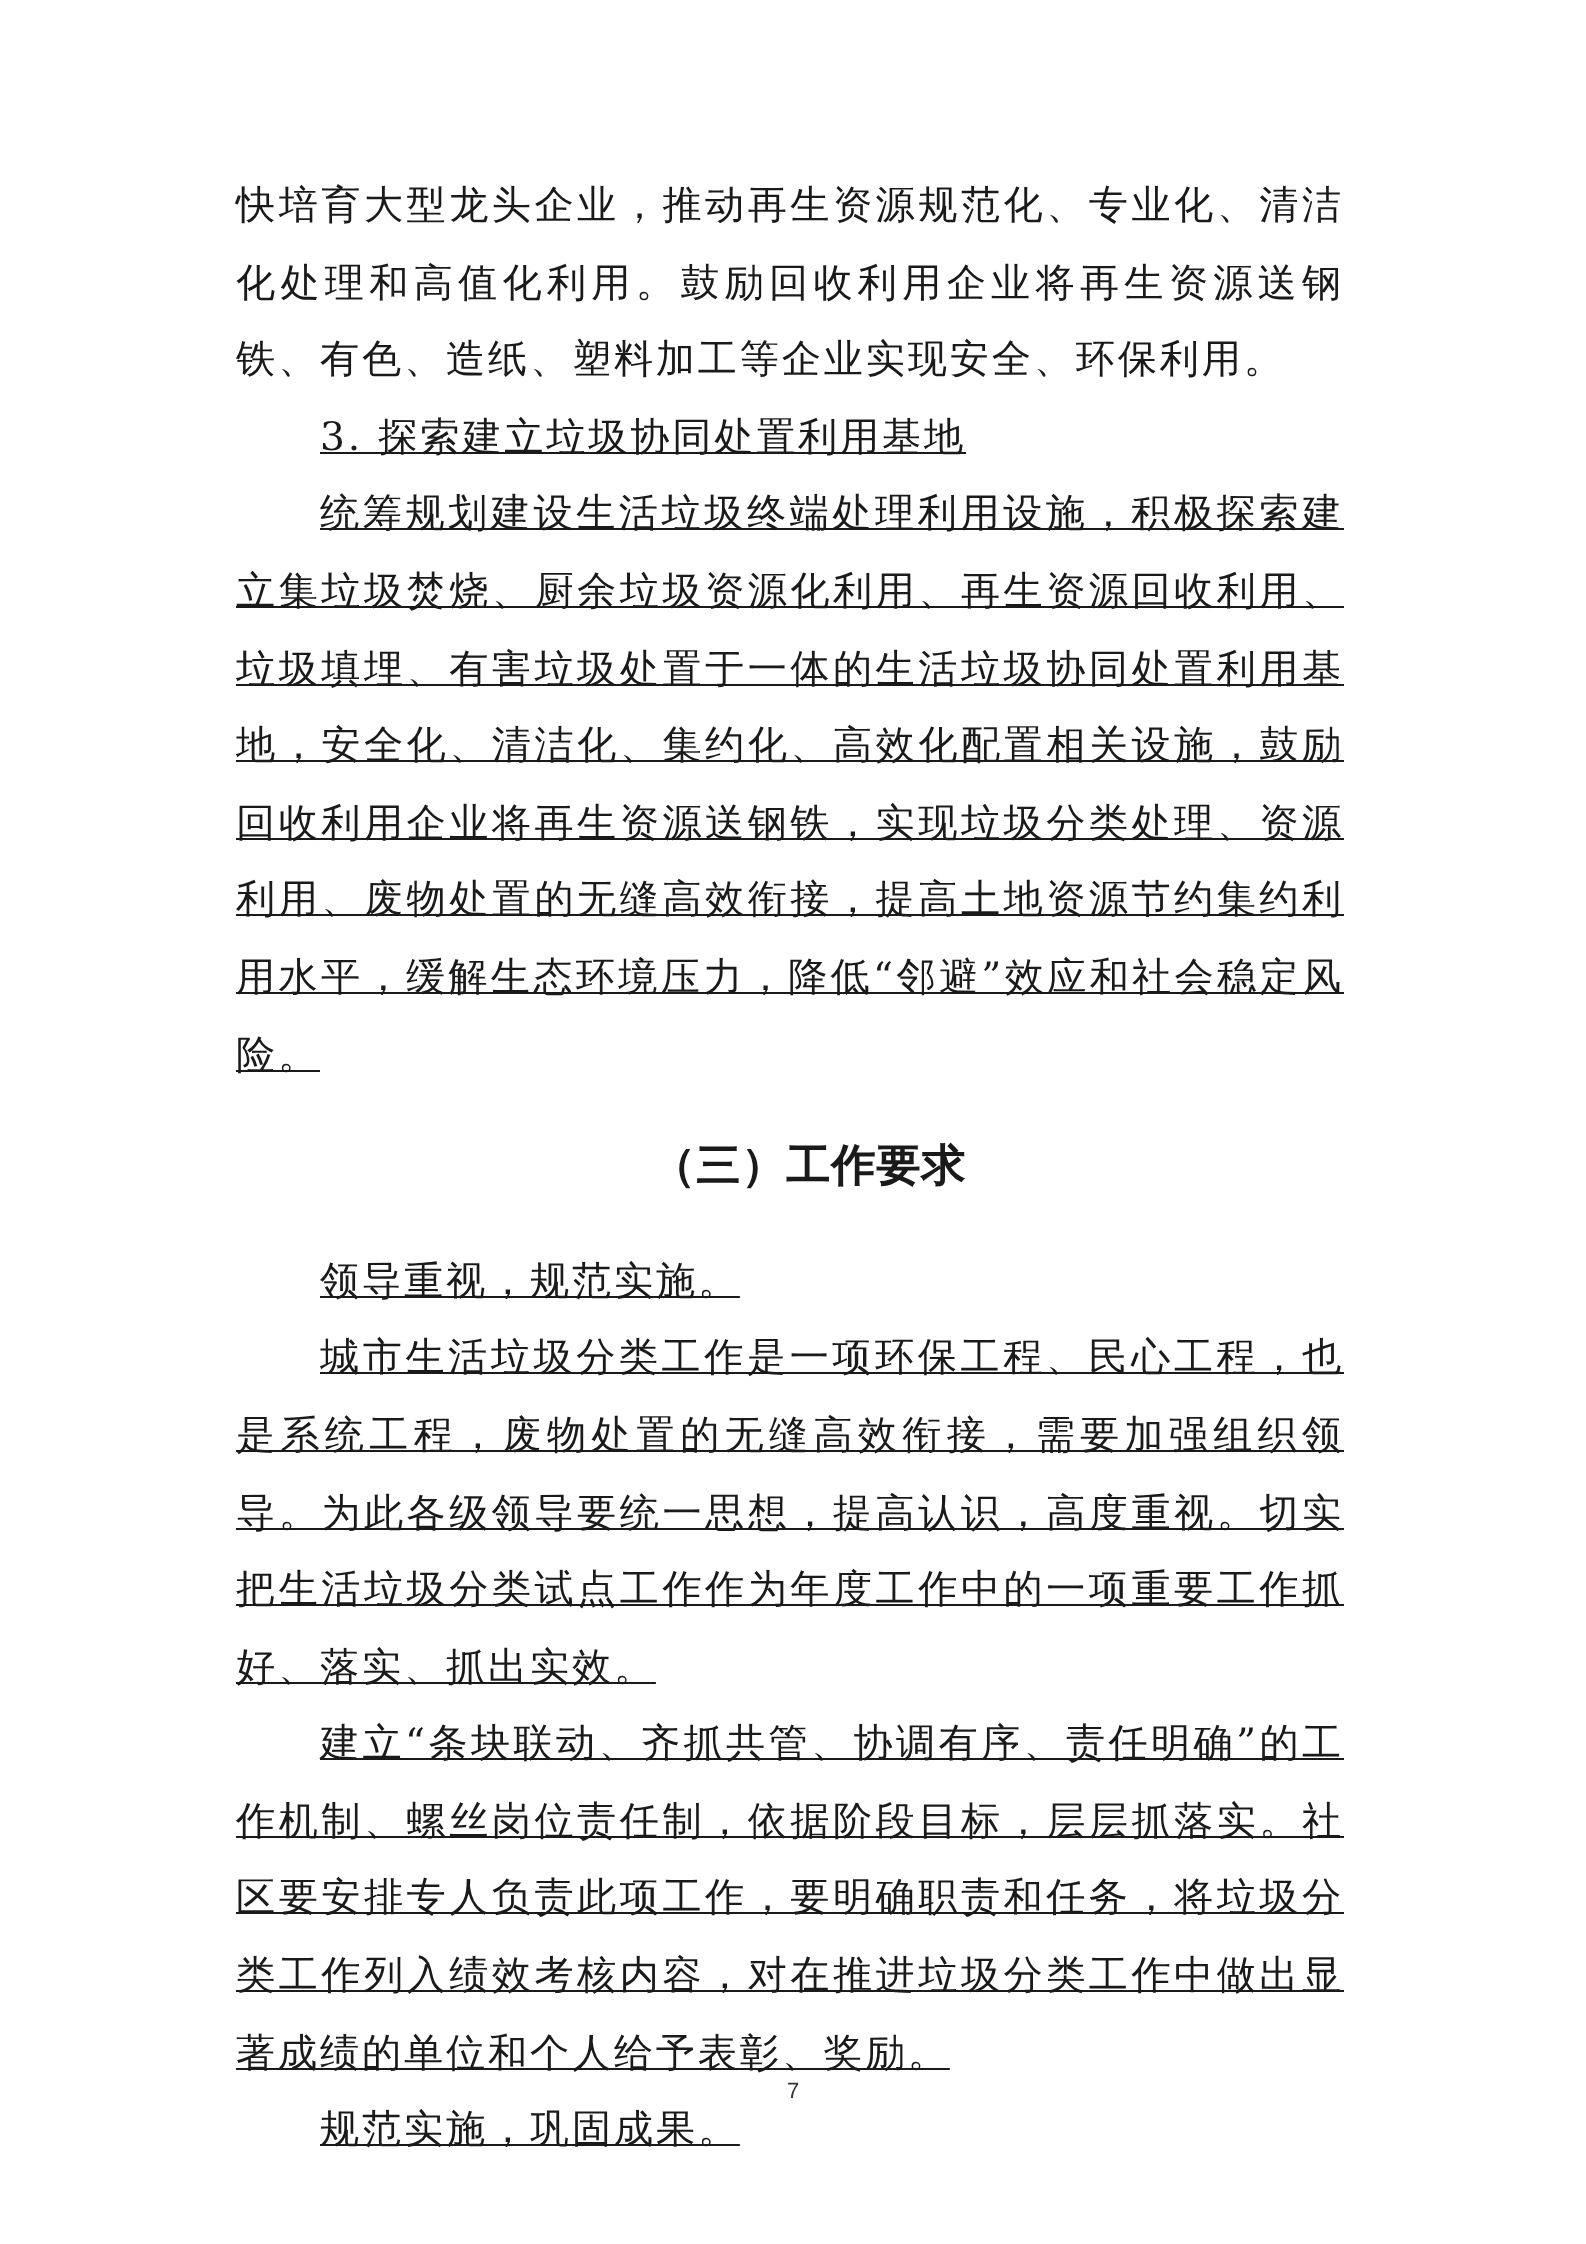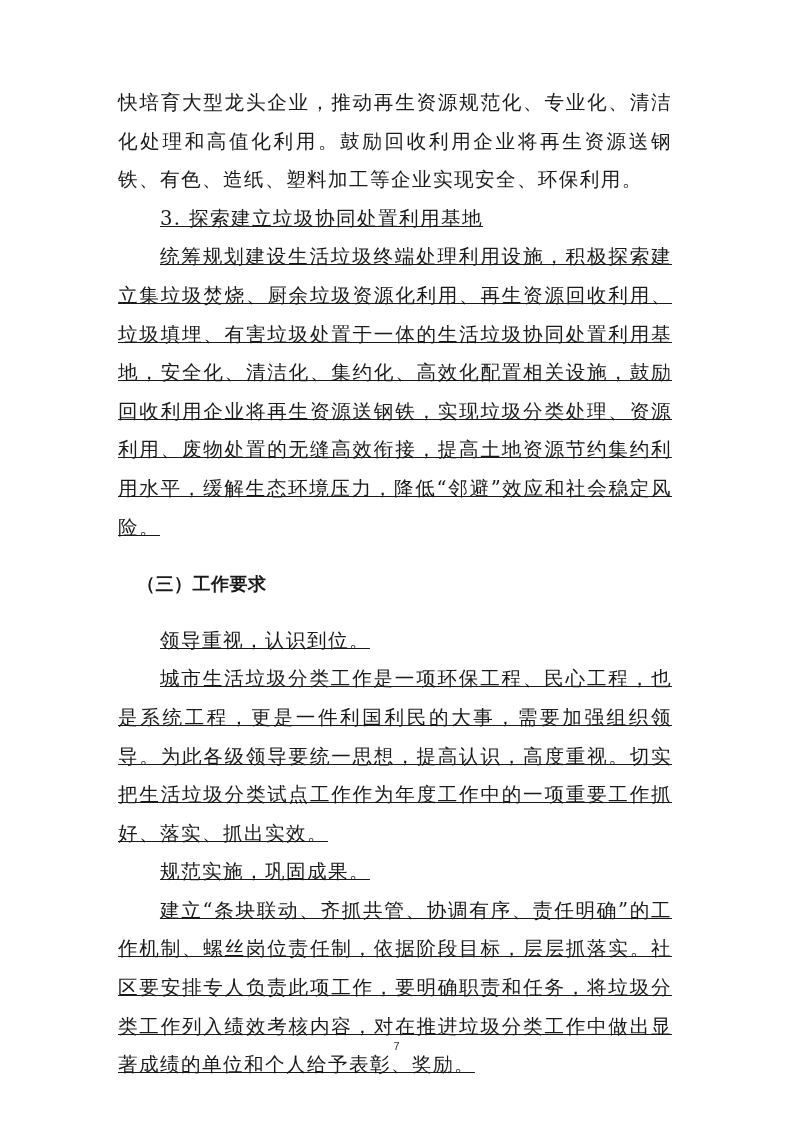--- a/index.html
+++ b/index.html
@@ -3,35 +3,35 @@
   <meta charset="utf-8">
   <style>
     html, body { margin: 0; padding: 0; background: #ffffff; }
     body { width: 793px; height: 1122px; position: relative; overflow: hidden;
            font-family: "DejaVu Serif", "Liberation Serif", serif; color: #1a1a1a; }
     .page { position: absolute; left: 0; top: 0; width: 701px; height: 1122px; background: #fff; }
     .body-text { position: absolute; left: 118px; width: 554px; top: 84px; }
     .p { font-size: 19.6px; line-height: 38.6px; margin: 0; text-align: justify; letter-spacing: 1.4px; }
     .p.indent { text-indent: 42px; text-decoration: underline; }
     .heading { font-family: "DejaVu Sans", "Liberation Sans", sans-serif; font-weight: bold;
-               font-size: 18px; line-height: 38.6px; margin: 18px 0 18px 0; padding-left: 19px; letter-spacing: 0.5px; }
+               font-size: 22px; line-height: 38.6px; margin: 18px 0 18px 0; padding-left: 19px; letter-spacing: 0.5px; text-align: center; }
     .page-number { position: absolute; top: 1040px; left: 0; width: 793px; text-align: center;
                    font-family: "Liberation Sans", sans-serif; font-size: 11px; color: #333; }
   </style>
 </head>
 <body>
 
 <div class="page">
   <div class="body-text">
     <p class="p">快培育大型龙头企业，推动再生资源规范化、专业化、清洁化处理和高值化利用。鼓励回收利用企业将再生资源送钢铁、有色、造纸、塑料加工等企业实现安全、环保利用。</p>
     <p class="p indent">3. 探索建立垃圾协同处置利用基地</p>
     <p class="p indent">统筹规划建设生活垃圾终端处理利用设施，积极探索建立集垃圾焚烧、厨余垃圾资源化利用、再生资源回收利用、垃圾填埋、有害垃圾处置于一体的生活垃圾协同处置利用基地，安全化、清洁化、集约化、高效化配置相关设施，鼓励回收利用企业将再生资源送钢铁，实现垃圾分类处理、资源利用、废物处置的无缝高效衔接，提高土地资源节约集约利用水平，缓解生态环境压力，降低“邻避”效应和社会稳定风险。</p>
 
     <div class="heading">（三）工作要求</div>
 
-    <p class="p indent">领导重视，认识到位。</p>
-    <p class="p indent">城市生活垃圾分类工作是一项环保工程、民心工程，也是系统工程，更是一件利国利民的大事，需要加强组织领导。为此各级领导要统一思想，提高认识，高度重视。切实把生活垃圾分类试点工作作为年度工作中的一项重要工作抓好、落实、抓出实效。</p>
+    <p class="p indent">领导重视，规范实施。</p>
+    <p class="p indent">城市生活垃圾分类工作是一项环保工程、民心工程，也是系统工程，废物处置的无缝高效衔接，需要加强组织领导。为此各级领导要统一思想，提高认识，高度重视。切实把生活垃圾分类试点工作作为年度工作中的一项重要工作抓好、落实、抓出实效。</p>
+    <p class="p indent">建立“条块联动、齐抓共管、协调有序、责任明确”的工作机制、螺丝岗位责任制，依据阶段目标，层层抓落实。社区要安排专人负责此项工作，要明确职责和任务，将垃圾分类工作列入绩效考核内容，对在推进垃圾分类工作中做出显著成绩的单位和个人给予表彰、奖励。</p>
     <p class="p indent">规范实施，巩固成果。</p>
-    <p class="p indent">建立“条块联动、齐抓共管、协调有序、责任明确”的工作机制、螺丝岗位责任制，依据阶段目标，层层抓落实。社区要安排专人负责此项工作，要明确职责和任务，将垃圾分类工作列入绩效考核内容，对在推进垃圾分类工作中做出显著成绩的单位和个人给予表彰、奖励。</p>
   </div>
 
   <div class="page-number">7</div>
 </div>
 
 </body></html>

